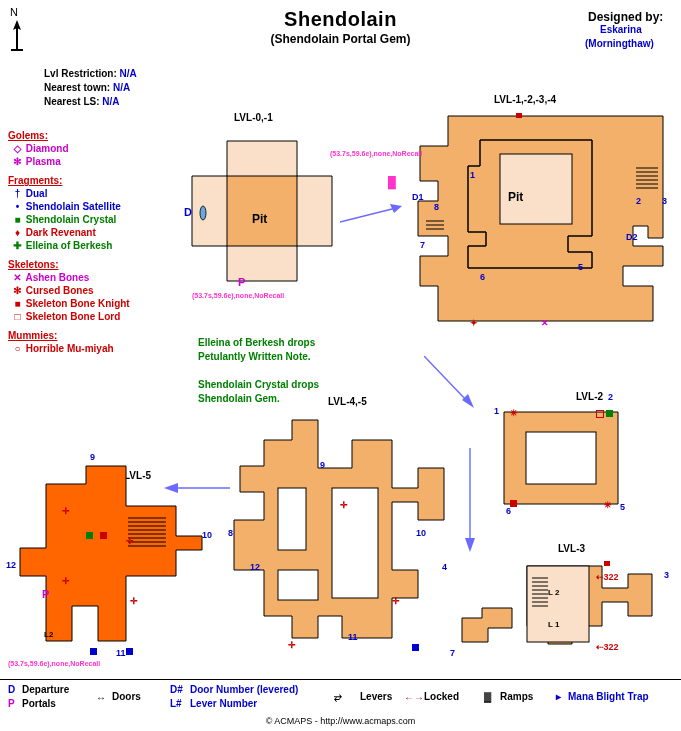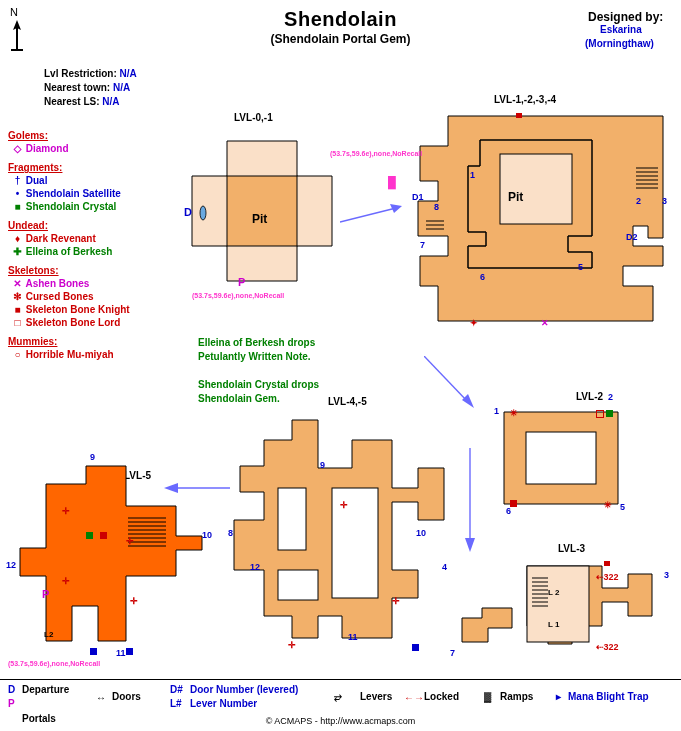--- a/index.html
+++ b/index.html
@@ -92,36 +92,39 @@
   </div>
 </div>
 
 <div class="abs" style="left:8px;top:122px;width:200px;">
 
   <div class="legend-head">Golems:</div>
   <div class="legend-item c-magenta">
     <span class="sym">◇</span>
     <span>Diamond</span>
   </div>
+  <div class="legend-item c-magenta">
+    <span class="sym">✻</span>
+    <span>Plasma</span>
+  </div>
 
   <div class="legend-head">Fragments:</div>
   <div class="legend-item c-blue">
     <span class="sym">†</span>
     <span>Dual</span>
   </div>
   <div class="legend-item c-blue">
     <span class="sym">•</span>
     <span>Shendolain Satellite</span>
   </div>
   <div class="legend-item c-green">
     <span class="sym">■</span>
     <span>Shendolain Crystal</span>
   </div>
 
-  <div class="legend-head">Undead:</div>
   <div class="legend-item c-red">
     <span class="sym">♦</span>
     <span>Dark Revenant</span>
   </div>
   <div class="legend-item c-green">
     <span class="sym">✚</span>
     <span>Elleina of Berkesh</span>
   </div>
 
   <div class="legend-head">Skeletons:</div>
@@ -321,21 +324,21 @@
 <svg class="abs" style="left:164px;top:480px;" width="70" height="16">
   <line x1="66" y1="8" x2="10" y2="8" stroke="#6a6aff" stroke-width="1.4"></line>
   <polygon points="0,8 14,3 14,13" fill="#6a6aff"></polygon>
 </svg>
 
 <div class="abs" id="footer-sep"></div>
 <div class="abs" id="footer">
   <div class="fitem" style="left:8px;top:3px;color:#0000cc;">D</div>
   <div class="fitem" style="left:22px;top:3px;">Departure</div>
   <div class="fitem" style="left:8px;top:17px;color:#cc00cc;">P</div>
-  <div class="fitem" style="left:22px;top:32px;">Portals</div>
+  <div class="fitem" style="left:22px;top:17px;">Portals</div>
 
   <div class="fitem" style="left:96px;top:10px;">↔</div>
   <div class="fitem" style="left:112px;top:10px;">Doors</div>
 
   <div class="fitem" style="left:170px;top:3px;color:#0000cc;">D#</div>
   <div class="fitem" style="left:190px;top:3px;color:#0000cc;">Door Number (levered)</div>
   <div class="fitem" style="left:170px;top:17px;color:#0000cc;">L#</div>
   <div class="fitem" style="left:190px;top:17px;color:#0000cc;text-align:right;">Lever Number</div>
 
   <div class="fitem" style="left:334px;top:10px;">⥂</div>

